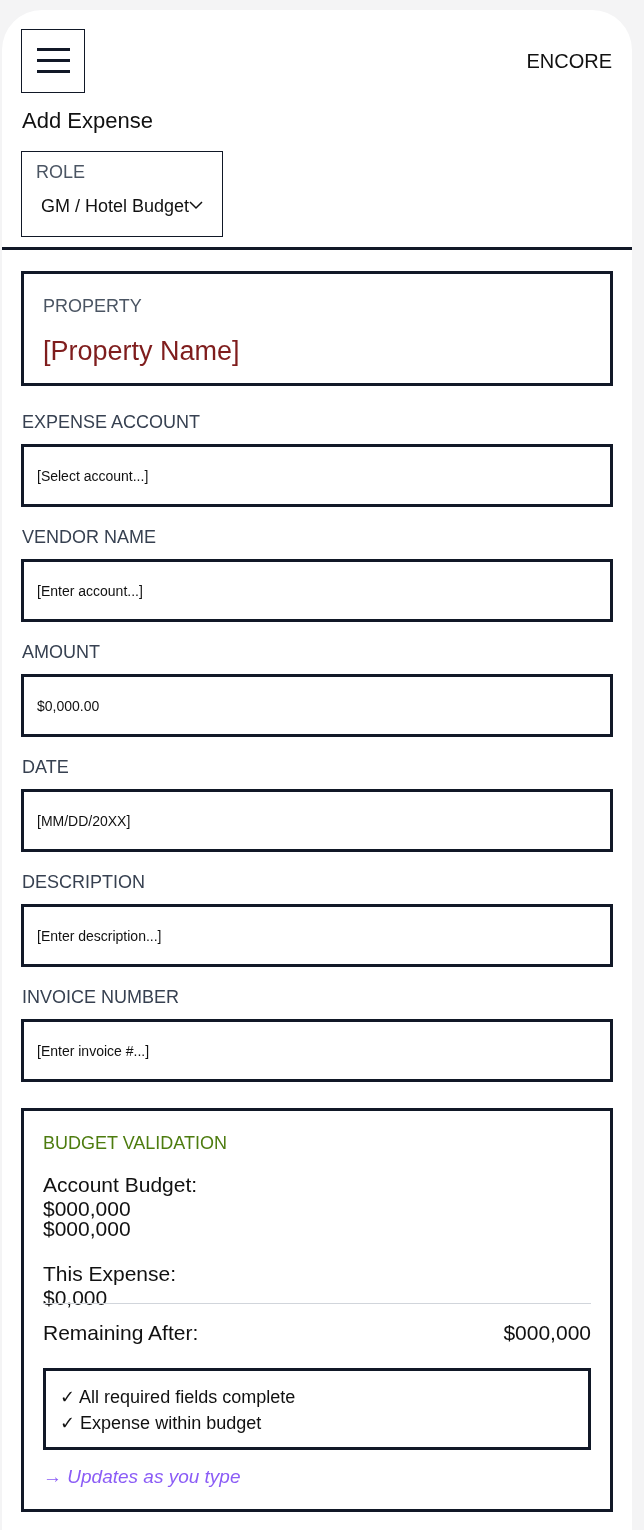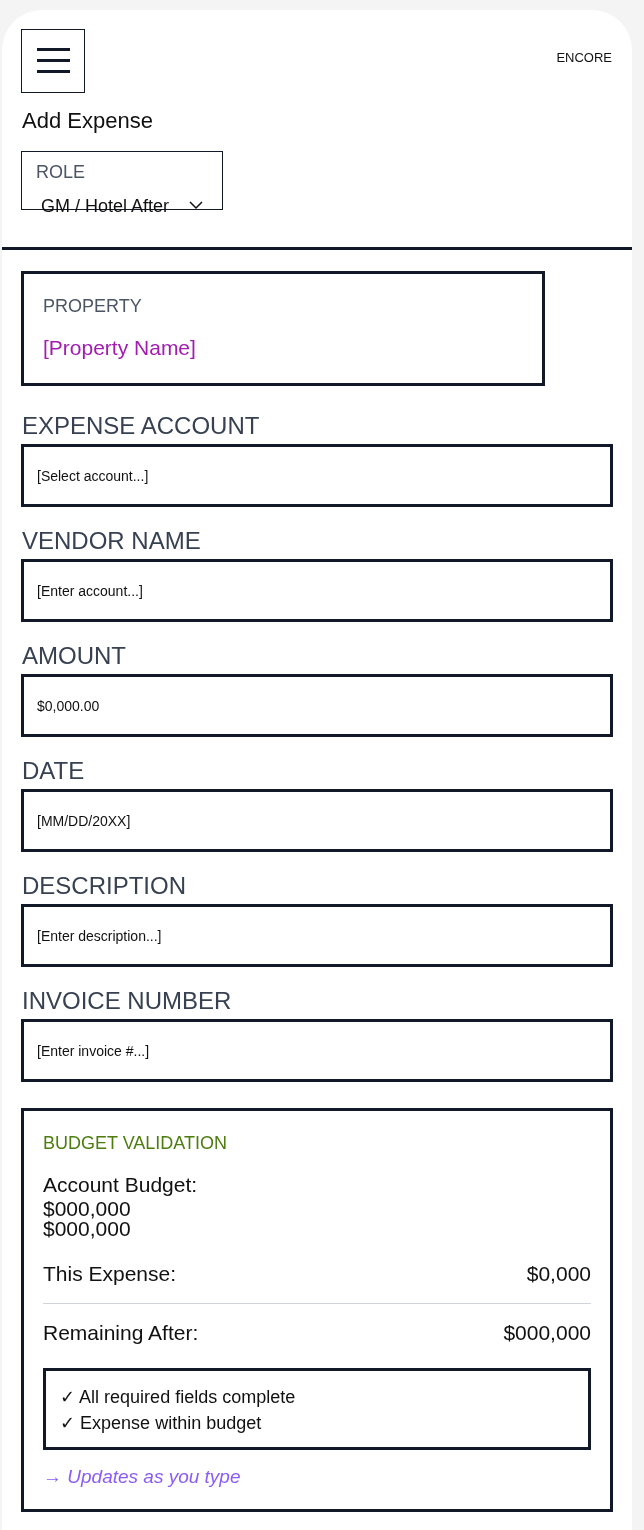--- a/index.html
+++ b/index.html
@@ -30,33 +30,33 @@
       left: 15px;
       width: 33px; height: 3px;
       background: #111827;
     }
     .menu-btn span:nth-child(1) { top: 18px; }
     .menu-btn span:nth-child(2) { top: 29px; }
     .menu-btn span:nth-child(3) { top: 40px; }
     .brand {
       position: absolute;
       right: 20px; top: 40px;
-      font-size: 13px;
+      font-size: 20px;
       color: #111;
     }
     .page-title {
       position: absolute;
       left: 20px; top: 98px;
       font-size: 22px;
       color: #111;
     }
     .role-select {
       position: absolute;
       left: 19px; top: 141px;
-      width: 202px; height: 59px;
+      width: 202px; height: 86px;
       border: 1.5px solid #111827;
       cursor: pointer;
     }
     .role-label {
       position: absolute;
       left: 14px; top: 10px;
       font-size: 18px;
       color: #4b5563;
     }
     .role-value {
@@ -72,39 +72,39 @@
     }
     .divider {
       position: absolute;
       left: 0; top: 237px;
       width: 630px; height: 3px;
       background: #111827;
     }
     .property-box {
       position: absolute;
       left: 19px; top: 261px;
-      width: 524px; height: 115px;
+      width: 592px; height: 115px;
       border: 3px solid #111827;
     }
     .property-label {
       position: absolute;
       left: 19px; top: 22px;
       font-size: 18px;
       color: #4b5563;
     }
     .property-value {
       position: absolute;
       left: 19px; top: 62px;
-      font-size: 21px;
-      color: #a21caf;
+      font-size: 27px;
+      color: #7f1d1d;
     }
     .field-label {
       position: absolute;
       left: 20px;
-      font-size: 24px;
+      font-size: 18px;
       color: #374151;
     }
     .field-input {
       position: absolute;
       left: 19px;
       width: 592px; height: 63px;
       border: 3px solid #111827;
       background: #fff;
       font-size: 14px;
       color: #111;
@@ -168,21 +168,21 @@
     <span></span>
     <span></span>
   </div>
 
   <div class="brand">ENCORE</div>
 
   <div class="page-title">Add Expense</div>
 
   <div class="role-select">
     <div class="role-label">ROLE</div>
-    <div class="role-value">GM / Hotel After</div>
+    <div class="role-value">GM / Hotel Budget</div>
     <svg class="chev" viewBox="0 0 14 14">
       <polyline points="1,4 7,10 13,4" fill="none" stroke="#111" stroke-width="1.5"></polyline>
     </svg>
   </div>
 
   <div class="divider"></div>
 
   <div class="property-box">
     <div class="property-label">PROPERTY</div>
     <div class="property-value">[Property Name]</div>
@@ -209,21 +209,21 @@
   <div class="budget-box">
     <div class="budget-title">BUDGET VALIDATION</div>
 
     <div class="budget-row" style="top:62px;flex-direction:column;">
       <span>Account Budget:</span>
       <span>$000,000</span>
     </div>
     <div class="budget-row" style="top:106px;">
       <span>$000,000</span>
     </div>
-    <div class="budget-row" style="top:151px;">
+    <div class="budget-row" style="top:151px;flex-direction:column;">
       <span>This Expense:</span>
       <span>$0,000</span>
     </div>
 
     <div class="budget-sep"></div>
 
     <div class="budget-row" style="top:210px;">
       <span>Remaining After:</span>
       <span>$000,000</span>
     </div>

